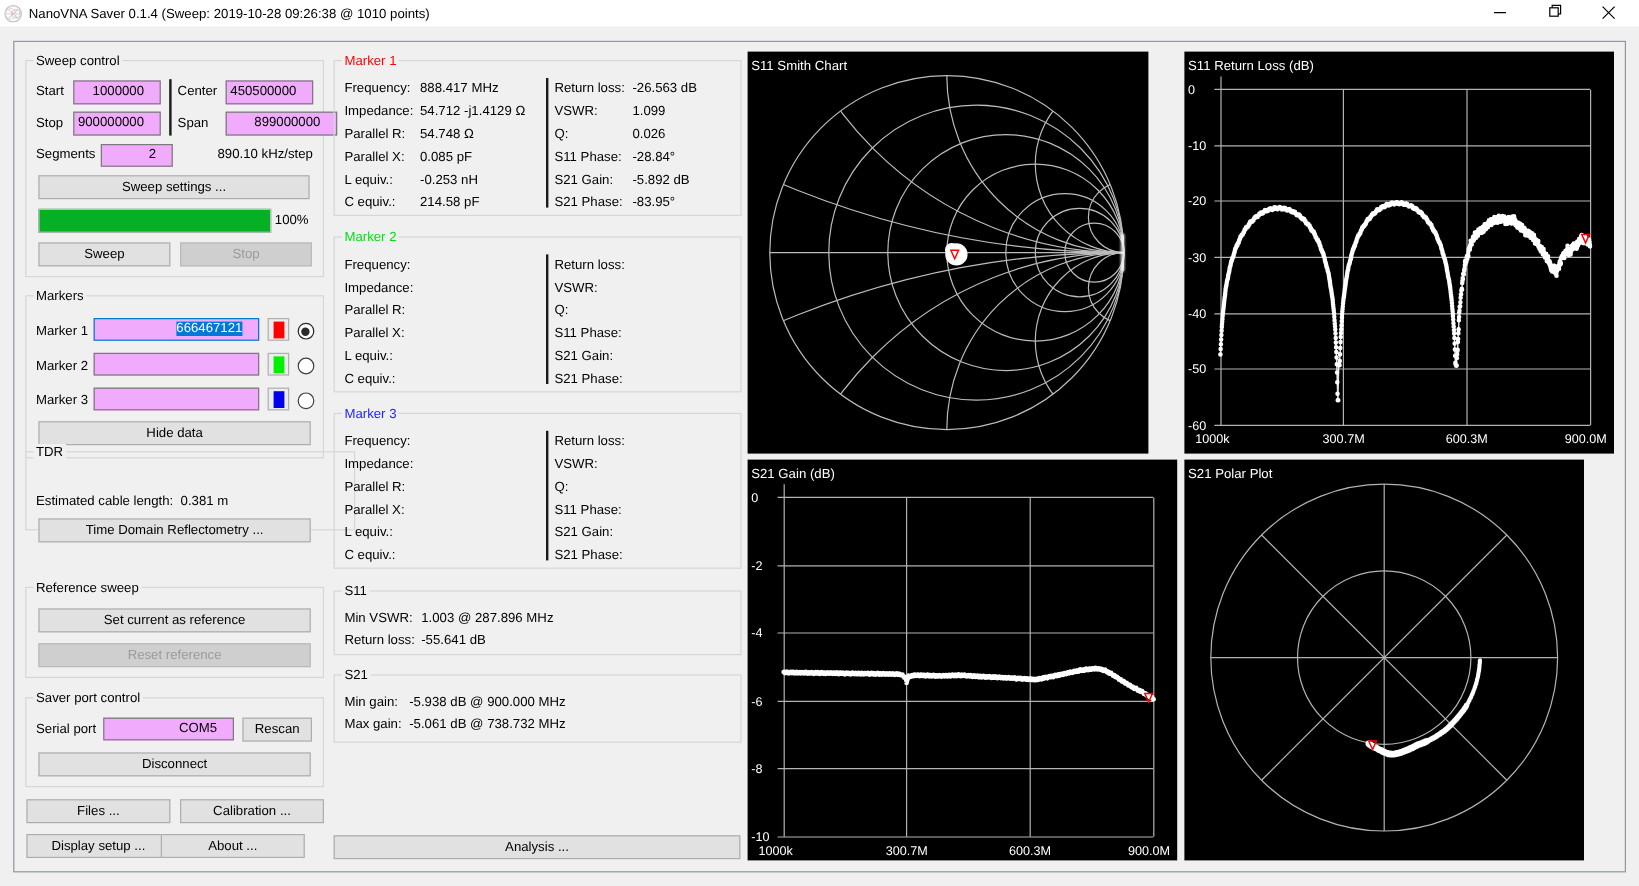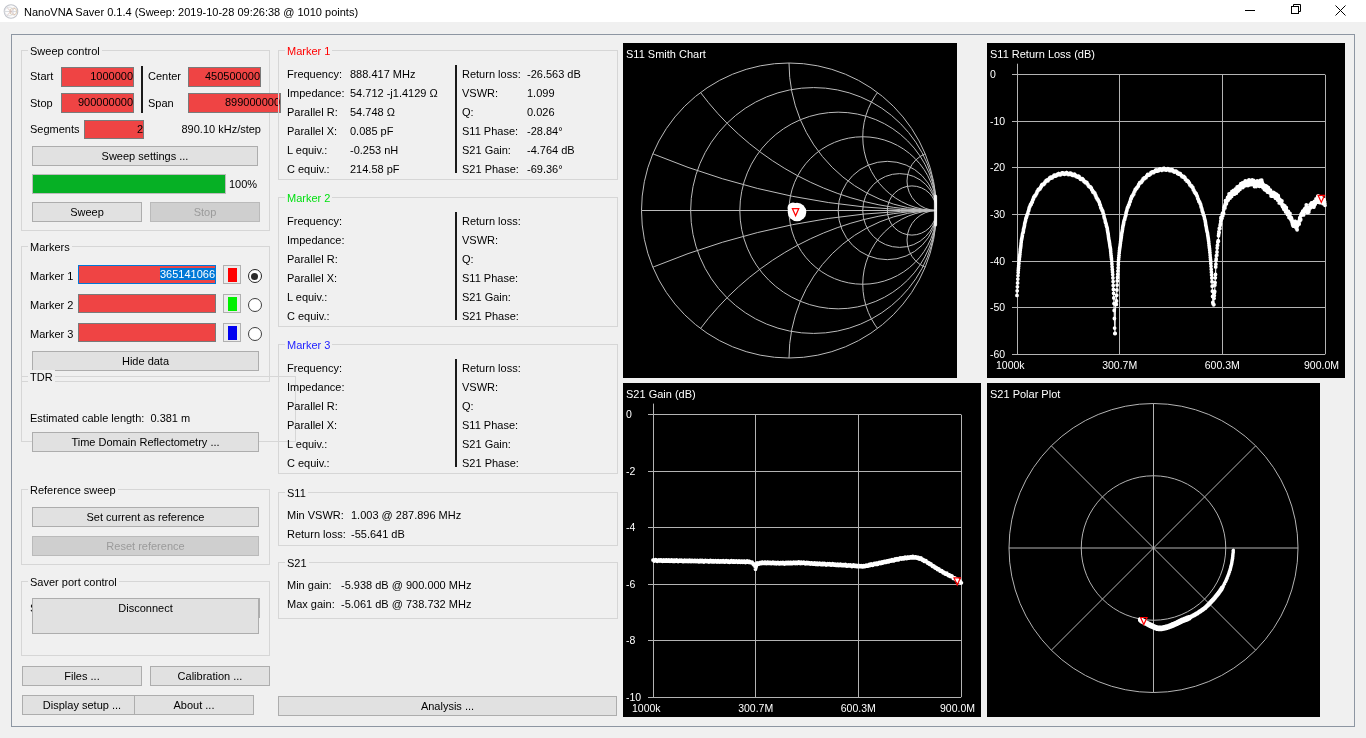--- a/index.html
+++ b/index.html
@@ -1,21 +1,21 @@
 <!DOCTYPE html>
 <html><head><meta charset="utf-8"><style>
 *{margin:0;padding:0;box-sizing:border-box}
 html,body{width:1366px;height:738px;overflow:hidden}
 body{background:#f0f0f0;font-family:"Liberation Sans",sans-serif;font-size:11px;color:#000;position:relative}
 .abs{position:absolute}
 .gb{position:absolute;border:1px solid #d6d6d6}
 .gbt{position:absolute;top:-7px;left:6px;background:#f0f0f0;padding:0 2px;height:14px;line-height:14px;white-space:nowrap}
 .btn{position:absolute;background:#e1e1e1;border:1px solid #adadad;text-align:center;line-height:18px;white-space:nowrap}
 .btn.dis{background:#cfcfcf;border-color:#bababa;color:#9b9b9b}
-.inp{position:absolute;background:#ef4444;border:1px solid #7a7a7a;text-align:right;line-height:17px;padding-right:0}
+.inp{position:absolute;background:#f0abfc;border:1px solid #7a7a7a;text-align:right;line-height:17px;padding-right:13px}
 .lbl{position:absolute;height:15px;line-height:15px;white-space:nowrap}
 .chart{position:absolute;background:#000}
 svg{display:block}
 </style></head><body>
 <div class="abs" style="left:0;top:0;width:1366px;height:22px;background:#fff"></div>
 <svg class="abs" style="left:3px;top:3px" width="16" height="16">
 <circle cx="8" cy="8.5" r="6.8" fill="#fcfcfc" stroke="#c0c3ca" stroke-width="1.1"></circle>
 <line x1="1.5" y1="8.5" x2="14.5" y2="8.5" stroke="#d2d4d9" stroke-width="0.8"></line>
 <circle cx="10.3" cy="8.5" r="3.4" fill="none" stroke="#d8c4a8" stroke-width="0.8"></circle>
 <circle cx="6" cy="8.5" r="4.4" fill="none" stroke="#d6d8dd" stroke-width="0.8"></circle>
@@ -36,31 +36,31 @@
 <div class="inp" style="left:61px;top:66.5px;width:73px;height:20px;line-height:17px">1000000</div>
 <div class="lbl" style="left:30px;top:95.9px;color:#000">Stop</div>
 <div class="inp" style="left:61px;top:93.3px;width:73px;height:20px;line-height:17px">900000000</div>
 <div class="abs" style="left:141px;top:66px;width:2px;height:47px;background:#1a1a1a"></div>
 <div class="lbl" style="left:148px;top:69.0px;color:#000">Center</div>
 <div class="inp" style="left:188px;top:66.5px;width:73px;height:20px;line-height:17px">450500000</div>
 <div class="lbl" style="left:148px;top:95.9px;color:#000">Span</div>
 <div class="inp" style="left:188px;top:93.3px;width:93px;height:20px;line-height:17px">899000000</div>
 <div class="lbl" style="left:30px;top:121.8px;color:#000">Segments</div>
 <div class="inp" style="left:84px;top:120px;width:60px;height:19px;line-height:16px">2</div>
-<div class="lbl" style="left:181px;top:122px;width:80px;text-align:right">890.10 kHz/step</div>
+<div class="lbl" style="left:181px;top:122px;width:80px;text-align:center">890.10 kHz/step</div>
 <div class="btn" style="left:32px;top:146px;width:226px;height:20px;line-height:18px">Sweep settings ...</div>
 <div class="abs" style="left:32px;top:174px;width:194px;height:20px;border:1px solid #bcbcbc;background:#06b025"></div>
 <div class="lbl" style="left:229px;top:176.5px;color:#000">100%</div>
 <div class="btn" style="left:32px;top:202px;width:110px;height:20px;line-height:18px">Sweep</div>
 <div class="btn dis" style="left:150px;top:202px;width:110px;height:20px;line-height:18px">Stop</div>
 <div class="gb" style="left:21px;top:246px;width:249px;height:136px">
     <div class="gbt" style="color:#000">Markers</div>
   </div>
 <div class="lbl" style="left:30px;top:268.9px;color:#000">Marker 1</div>
-<div class="inp" style="left:78px;top:265px;width:138px;height:19px;border:1px solid #0078d7;line-height:16px;text-align:right"><span style="background:#0078d7;color:#fff">365141066</span></div>
+<div class="inp" style="left:78px;top:265px;width:138px;height:19px;border:1px solid #0078d7;line-height:16px;text-align:right"><span style="background:#0078d7;color:#fff">666467121</span></div>
 <div class="lbl" style="left:30px;top:297.9px;color:#000">Marker 2</div>
 <div class="inp" style="left:78px;top:294px;width:138px;height:19px;line-height:16px"></div>
 <div class="lbl" style="left:30px;top:326.9px;color:#000">Marker 3</div>
 <div class="inp" style="left:78px;top:323px;width:138px;height:19px;line-height:16px"></div>
 <div class="abs" style="left:223px;top:265px;width:18px;height:19px;background:#ececec;border:1px solid #b0b0b0">
     <div class="abs" style="left:4px;top:2px;width:9px;height:14px;background:#ff0000"></div>
   </div>
 <div class="abs" style="left:223px;top:294px;width:18px;height:19px;background:#ececec;border:1px solid #b0b0b0">
     <div class="abs" style="left:4px;top:2px;width:9px;height:14px;background:#00f000"></div>
   </div>
@@ -81,21 +81,21 @@
     <div class="gbt" style="color:#000">Reference sweep</div>
   </div>
 <div class="btn" style="left:32px;top:507px;width:227px;height:20px;line-height:18px">Set current as reference</div>
 <div class="btn dis" style="left:32px;top:535.5px;width:227px;height:20px;line-height:18px">Reset reference</div>
 <div class="gb" style="left:21px;top:581px;width:249px;height:75px">
     <div class="gbt" style="color:#000">Saver port control</div>
   </div>
 <div class="lbl" style="left:30px;top:600.7px;color:#000">Serial port</div>
 <div class="inp" style="left:86px;top:598px;width:109px;height:19px;line-height:16px">COM5</div>
 <div class="btn" style="left:202px;top:598px;width:58px;height:20px;line-height:18px">Rescan</div>
-<div class="btn" style="left:32px;top:598px;width:227px;height:36px;line-height:18px">Disconnect</div>
+<div class="btn" style="left:32px;top:627px;width:227px;height:20px;line-height:18px">Disconnect</div>
 <div class="btn" style="left:22px;top:666px;width:120px;height:20px;line-height:18px">Files ...</div>
 <div class="btn" style="left:150px;top:666px;width:120px;height:20px;line-height:18px">Calibration ...</div>
 <div class="btn" style="left:22px;top:694.5px;width:120px;height:20px;line-height:18px">Display setup ...</div>
 <div class="btn" style="left:134px;top:694.5px;width:120px;height:20px;line-height:18px">About ...</div>
 <div class="gb" style="left:278px;top:50px;width:340px;height:130px">
     <div class="gbt" style="color:#ff0000">Marker 1</div>
   </div>
 <div class="lbl" style="left:287px;top:66.8px;color:#000">Frequency:</div>
 <div class="lbl" style="left:350px;top:66.8px;color:#000">888.417 MHz</div>
 <div class="lbl" style="left:462px;top:66.8px;color:#000">Return loss:</div>
@@ -108,25 +108,25 @@
 <div class="lbl" style="left:350px;top:104.8px;color:#000">54.748 Ω</div>
 <div class="lbl" style="left:462px;top:104.8px;color:#000">Q:</div>
 <div class="lbl" style="left:527px;top:104.8px;color:#000">0.026</div>
 <div class="lbl" style="left:287px;top:123.8px;color:#000">Parallel X:</div>
 <div class="lbl" style="left:350px;top:123.8px;color:#000">0.085 pF</div>
 <div class="lbl" style="left:462px;top:123.8px;color:#000">S11 Phase:</div>
 <div class="lbl" style="left:527px;top:123.8px;color:#000">-28.84°</div>
 <div class="lbl" style="left:287px;top:142.8px;color:#000">L equiv.:</div>
 <div class="lbl" style="left:350px;top:142.8px;color:#000">-0.253 nH</div>
 <div class="lbl" style="left:462px;top:142.8px;color:#000">S21 Gain:</div>
-<div class="lbl" style="left:527px;top:142.8px;color:#000">-4.764 dB</div>
+<div class="lbl" style="left:527px;top:142.8px;color:#000">-5.892 dB</div>
 <div class="lbl" style="left:287px;top:161.8px;color:#000">C equiv.:</div>
 <div class="lbl" style="left:350px;top:161.8px;color:#000">214.58 pF</div>
 <div class="lbl" style="left:462px;top:161.8px;color:#000">S21 Phase:</div>
-<div class="lbl" style="left:527px;top:161.8px;color:#000">-69.36°</div>
+<div class="lbl" style="left:527px;top:161.8px;color:#000">-83.95°</div>
 <div class="abs" style="left:455px;top:65px;width:2px;height:108px;background:#1a1a1a"></div>
 <div class="gb" style="left:278px;top:197px;width:340px;height:130px">
     <div class="gbt" style="color:#00e010">Marker 2</div>
   </div>
 <div class="lbl" style="left:287px;top:213.8px;color:#000">Frequency:</div>
 <div class="lbl" style="left:462px;top:213.8px;color:#000">Return loss:</div>
 <div class="lbl" style="left:287px;top:232.8px;color:#000">Impedance:</div>
 <div class="lbl" style="left:462px;top:232.8px;color:#000">VSWR:</div>
 <div class="lbl" style="left:287px;top:251.8px;color:#000">Parallel R:</div>
 <div class="lbl" style="left:462px;top:251.8px;color:#000">Q:</div>

